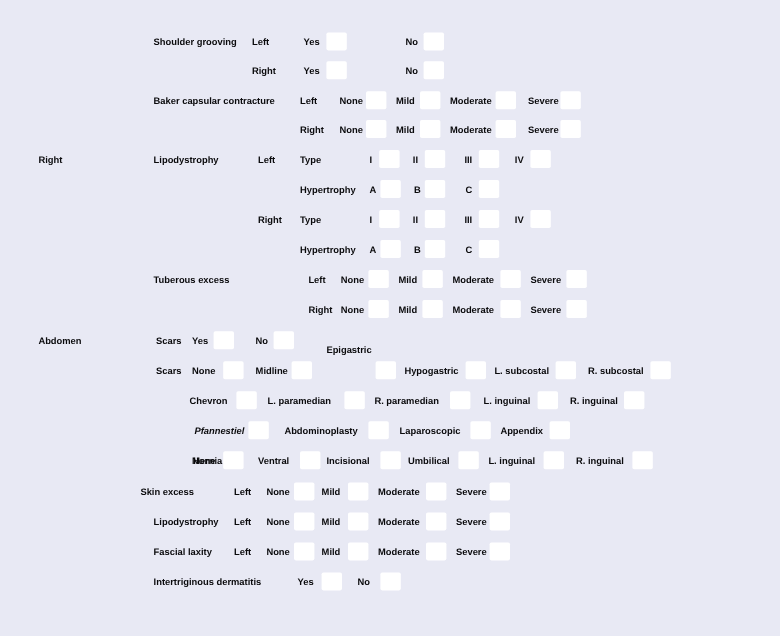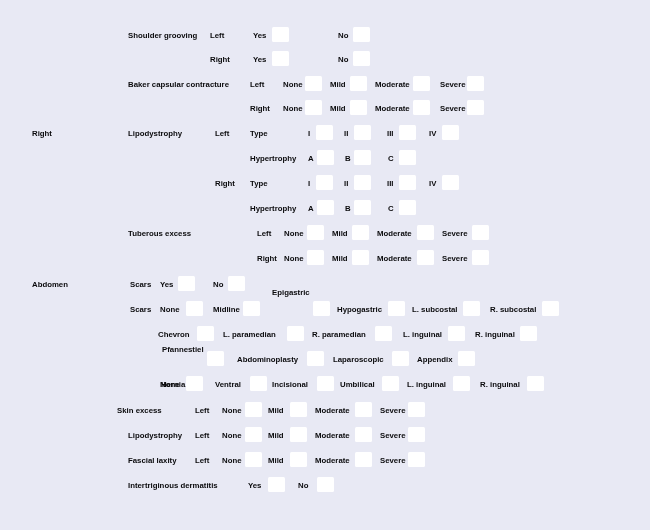--- a/index.html
+++ b/index.html
@@ -167,21 +167,21 @@
         <span class="lbl" style="left: 223px; top: 334px;">L. paramedian</span>
         <span class="cb" style="left: 287px; top: 326px;"></span>
         <span class="lbl" style="left: 312px; top: 334px;">R. paramedian</span>
         <span class="cb" style="left: 375px; top: 326px;"></span>
         <span class="lbl" style="left: 403px; top: 334px;">L. inguinal</span>
         <span class="cb" style="left: 448px; top: 326px;"></span>
         <span class="lbl" style="left: 475px; top: 334px;">R. inguinal</span>
         <span class="cb" style="left: 520px; top: 326px;"></span>
       </div>
       <div>
-        <span class="lbl" style="left: 162px; top: 349px;">Pfannestiel</span>
+        <span class="lbl" style="left: 162px; top: 359px; font-style: italic;">Pfannestiel</span>
         <span class="cb" style="left: 207px; top: 351px;"></span>
         <span class="lbl" style="left: 237px; top: 359px;">Abdominoplasty</span>
         <span class="cb" style="left: 307px; top: 351px;"></span>
         <span class="lbl" style="left: 333px; top: 359px;">Laparoscopic</span>
         <span class="cb" style="left: 392px; top: 351px;"></span>
         <span class="lbl" style="left: 417px; top: 359px;">Appendix</span>
         <span class="cb" style="left: 458px; top: 351px;"></span>
       </div>
       <div>
         <span class="lbl" style="left: 130px; top: 384px; padding-left: 31px;">Hernia</span>

